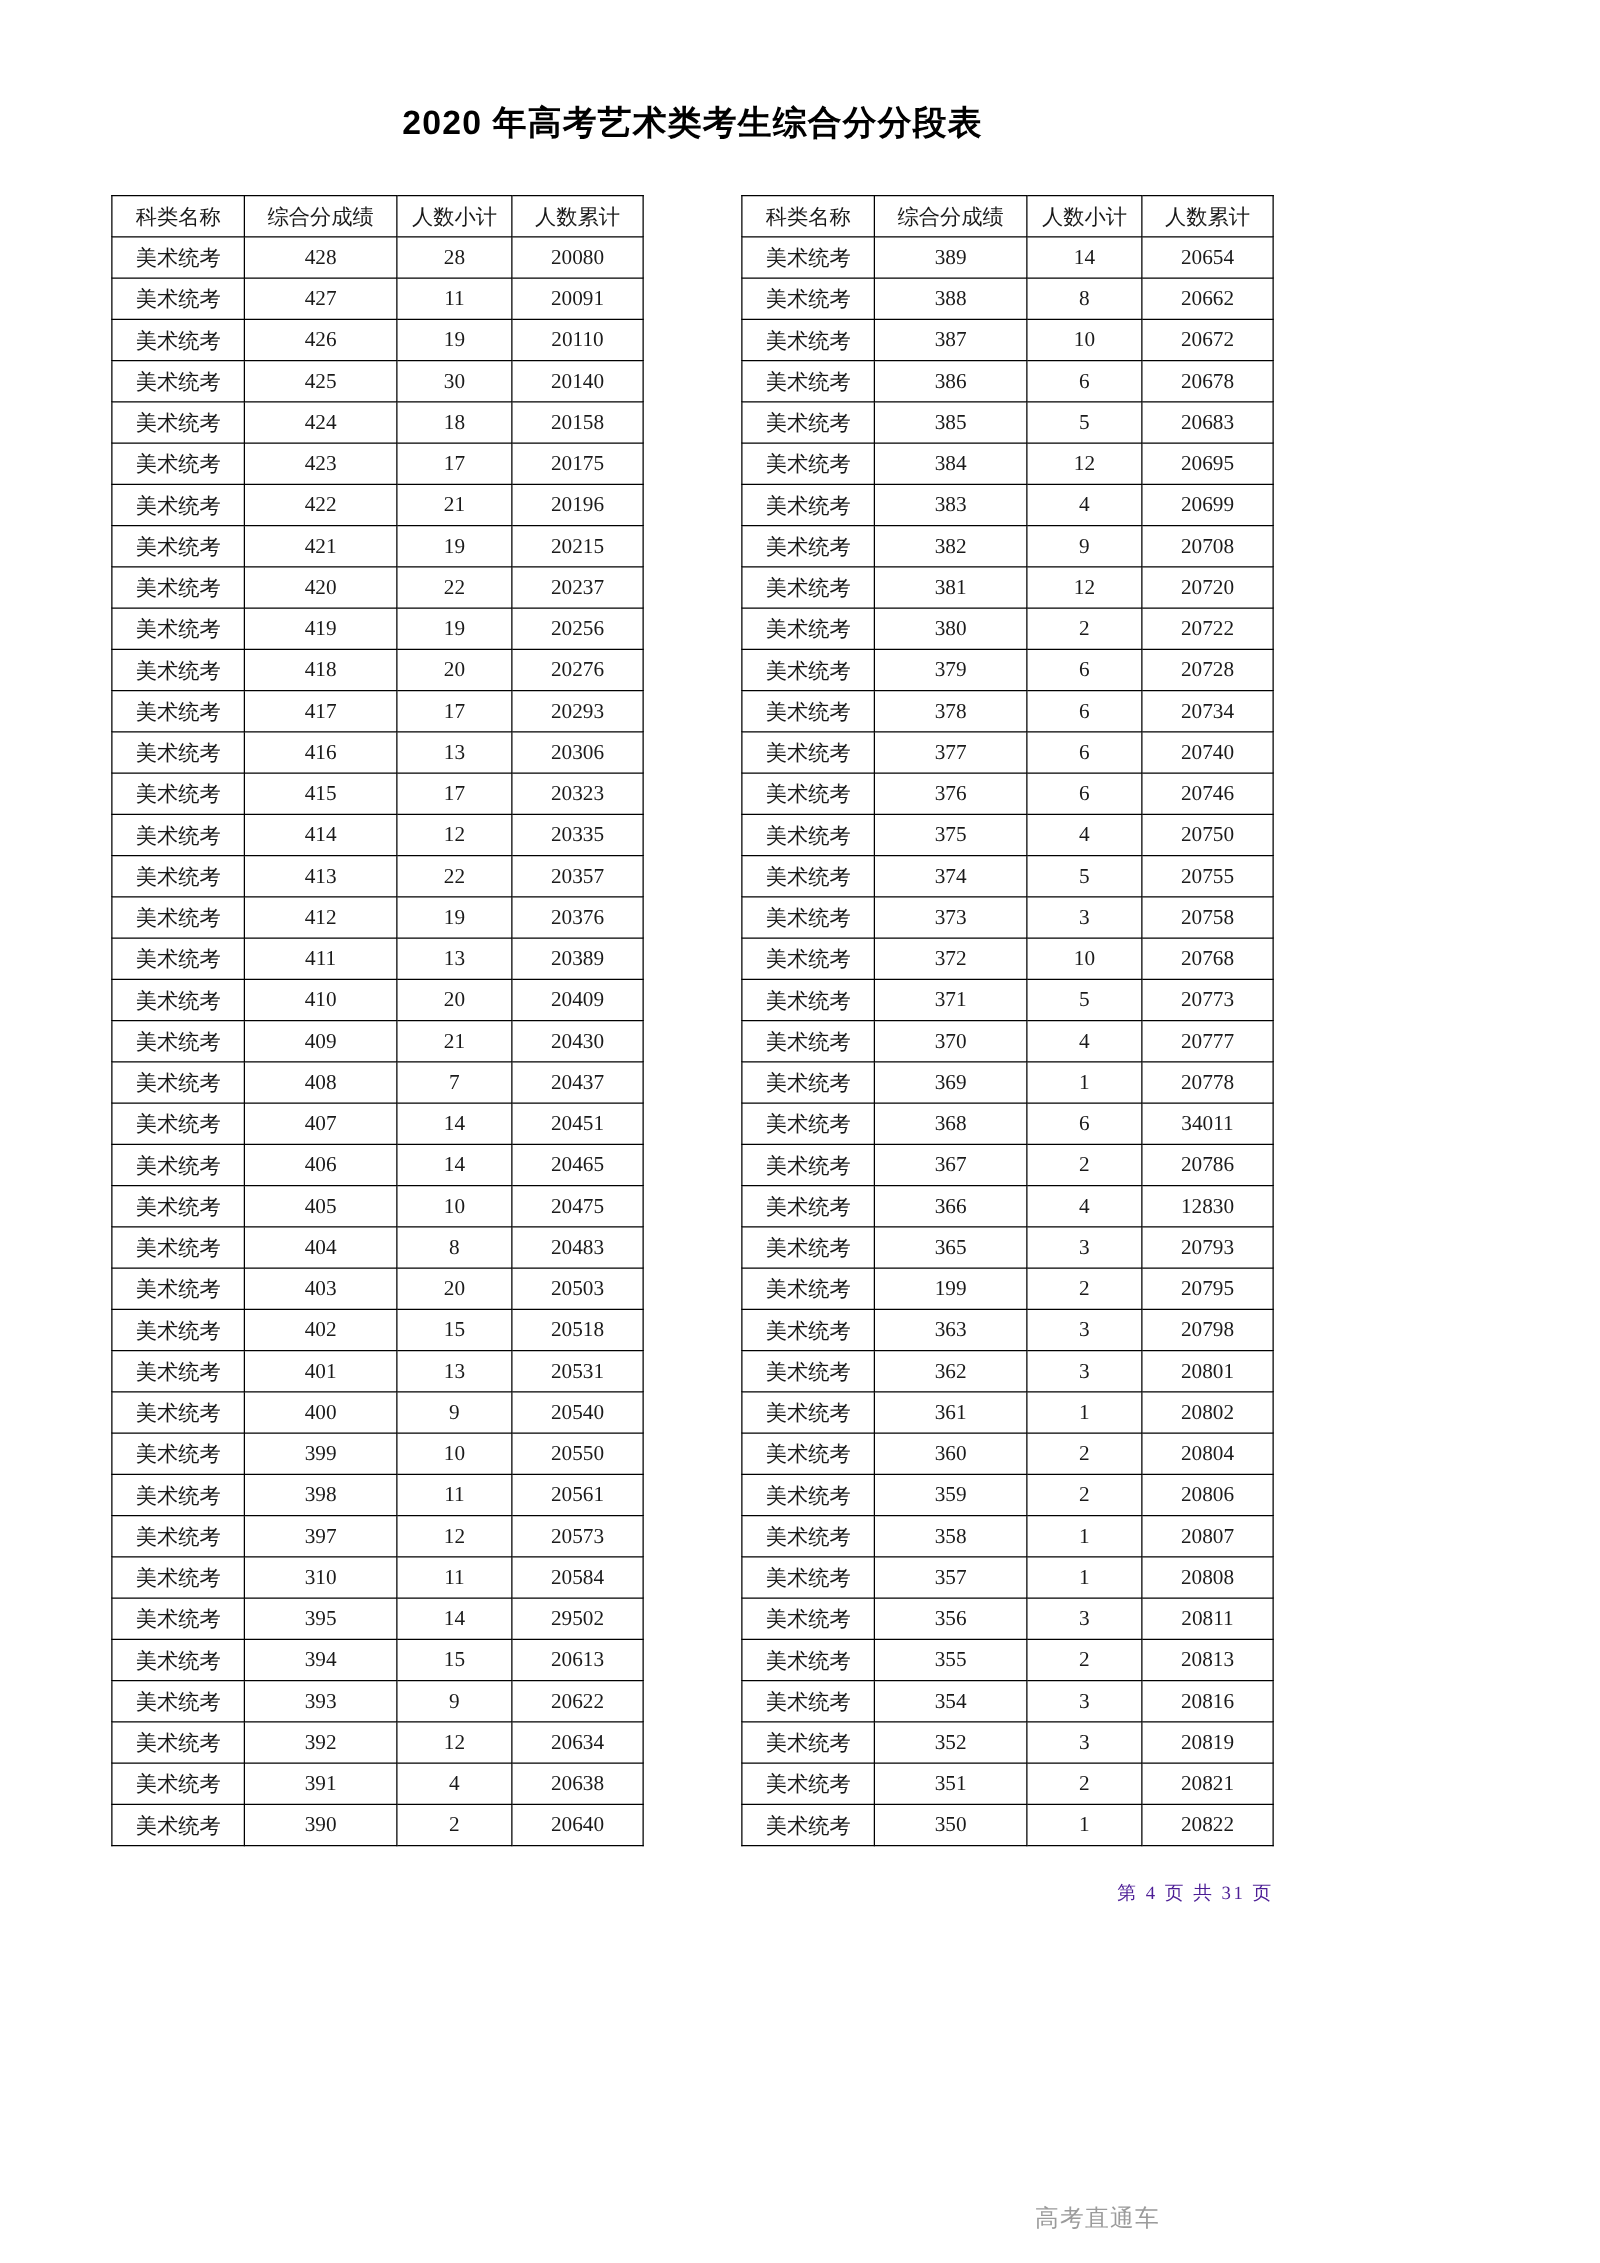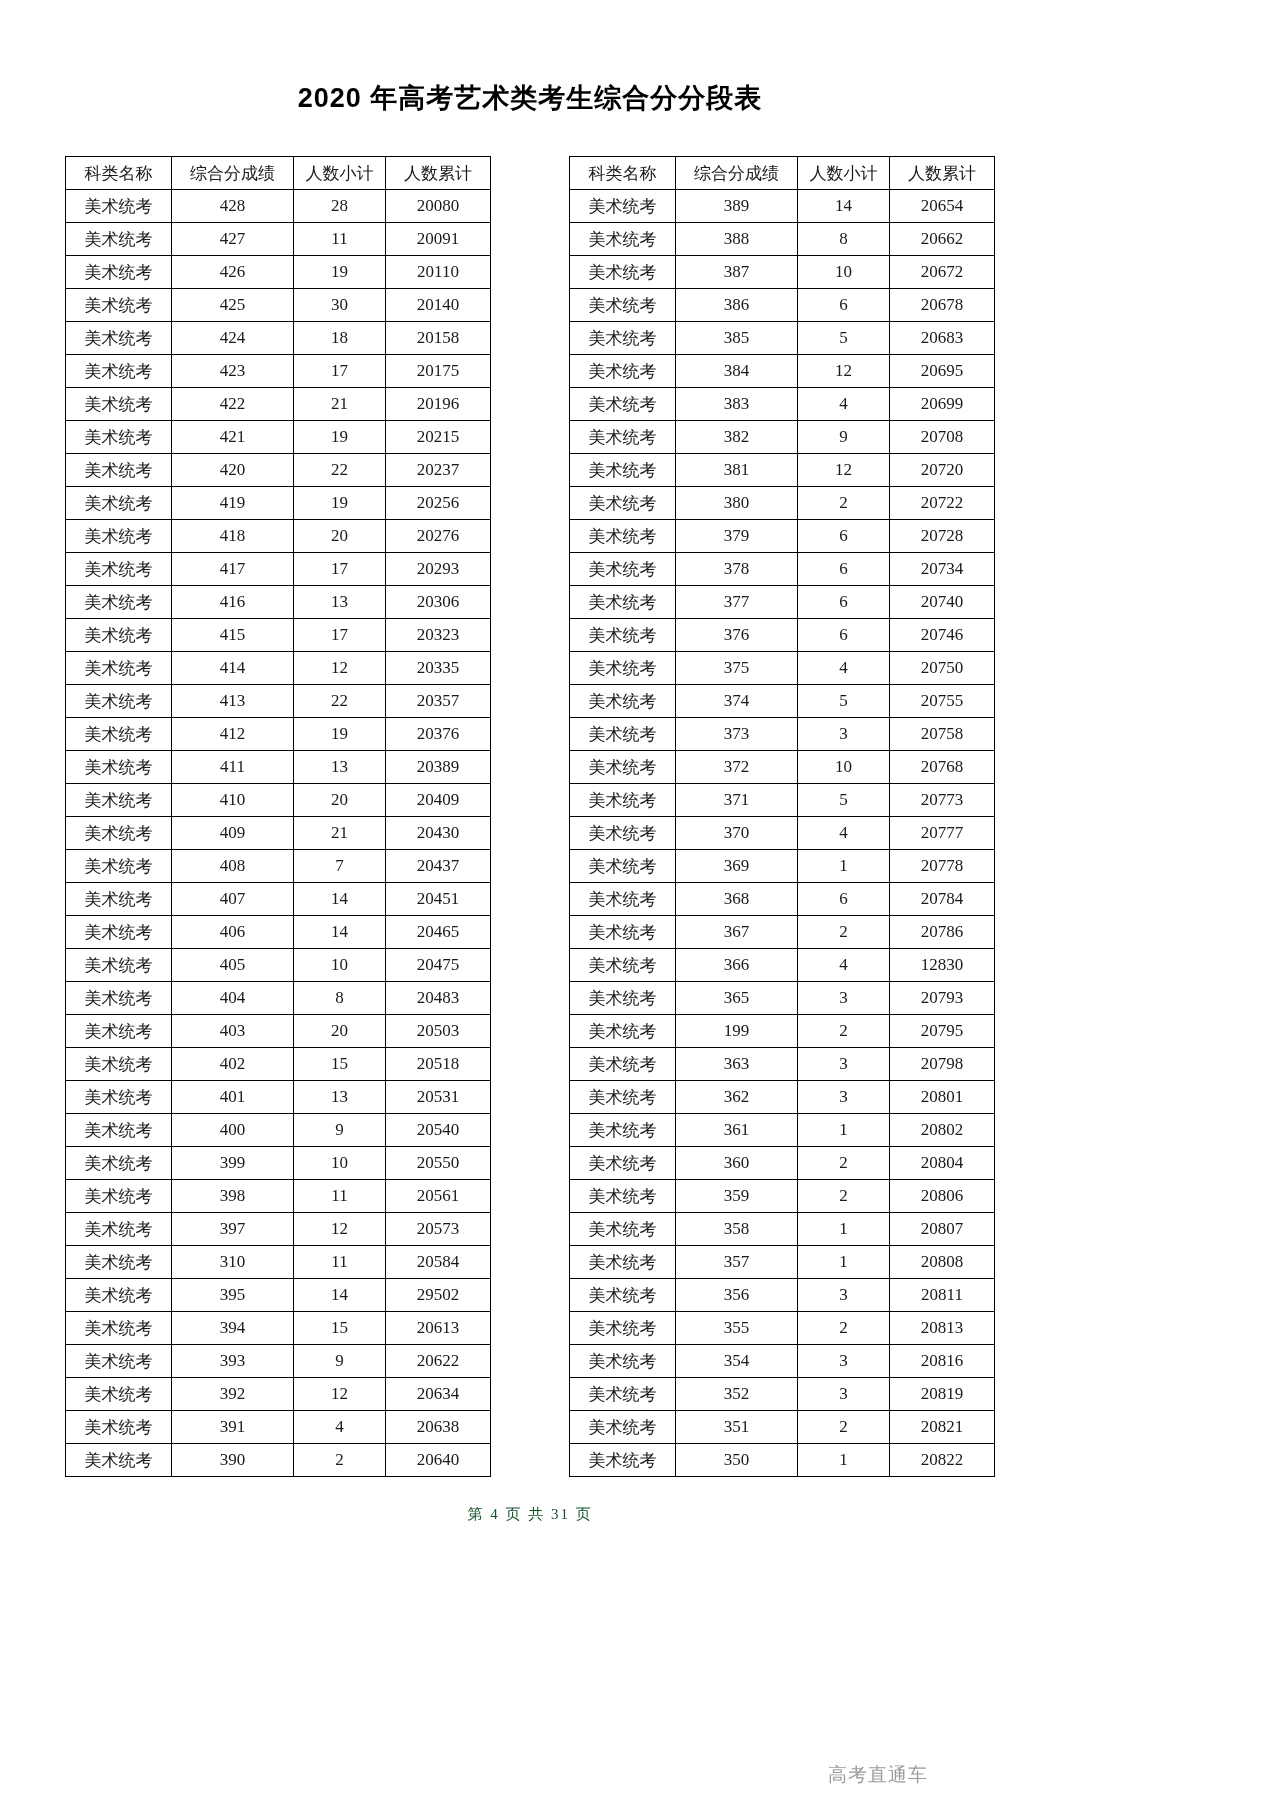--- a/index.html
+++ b/index.html
@@ -5,20 +5,21 @@
   * { margin: 0; padding: 0; box-sizing: border-box; }
   html, body { background: #ffffff; }
   body { font-family: "Liberation Serif", serif; color: #1a1a1a; }
   .page {
     position: relative;
     width: 1024px;
     height: 1810px;
     background: #ffffff;
     padding-top: 80px;
     overflow: hidden;
+    padding-left: 24px;
   }
   .content {
     margin-left: 65px;
     width: 930px;
   }
   .title {
     text-align: center;
     font-family: "Liberation Sans", sans-serif;
     font-weight: 700;
     font-size: 27px;
@@ -49,24 +50,24 @@
     text-align: center;
     vertical-align: middle;
     font-size: 17px;
     font-weight: normal;
     color: #1a1a1a;
     padding: 0;
     white-space: nowrap;
     overflow: hidden;
   }
   .footer {
-    text-align: center;
+    text-align: right;
     margin-top: 28px;
     font-size: 15px;
-    color: #14532d;
+    color: #4c1d95;
     letter-spacing: 2px;
   }
   .watermark {
     position: absolute;
     top: 1762px;
     right: 96px;
     font-family: Liberation Sans, sans-serif;
     font-size: 19px;
     color: #9b9b9b;
     letter-spacing: 1px;
@@ -474,21 +475,21 @@
             <tr>
               <td>美术统考</td>
               <td>369</td>
               <td>1</td>
               <td>20778</td>
             </tr>
             <tr>
               <td>美术统考</td>
               <td>368</td>
               <td>6</td>
-              <td>20784</td>
+              <td>34011</td>
             </tr>
             <tr>
               <td>美术统考</td>
               <td>367</td>
               <td>2</td>
               <td>20786</td>
             </tr>
             <tr>
               <td>美术统考</td>
               <td>366</td>

